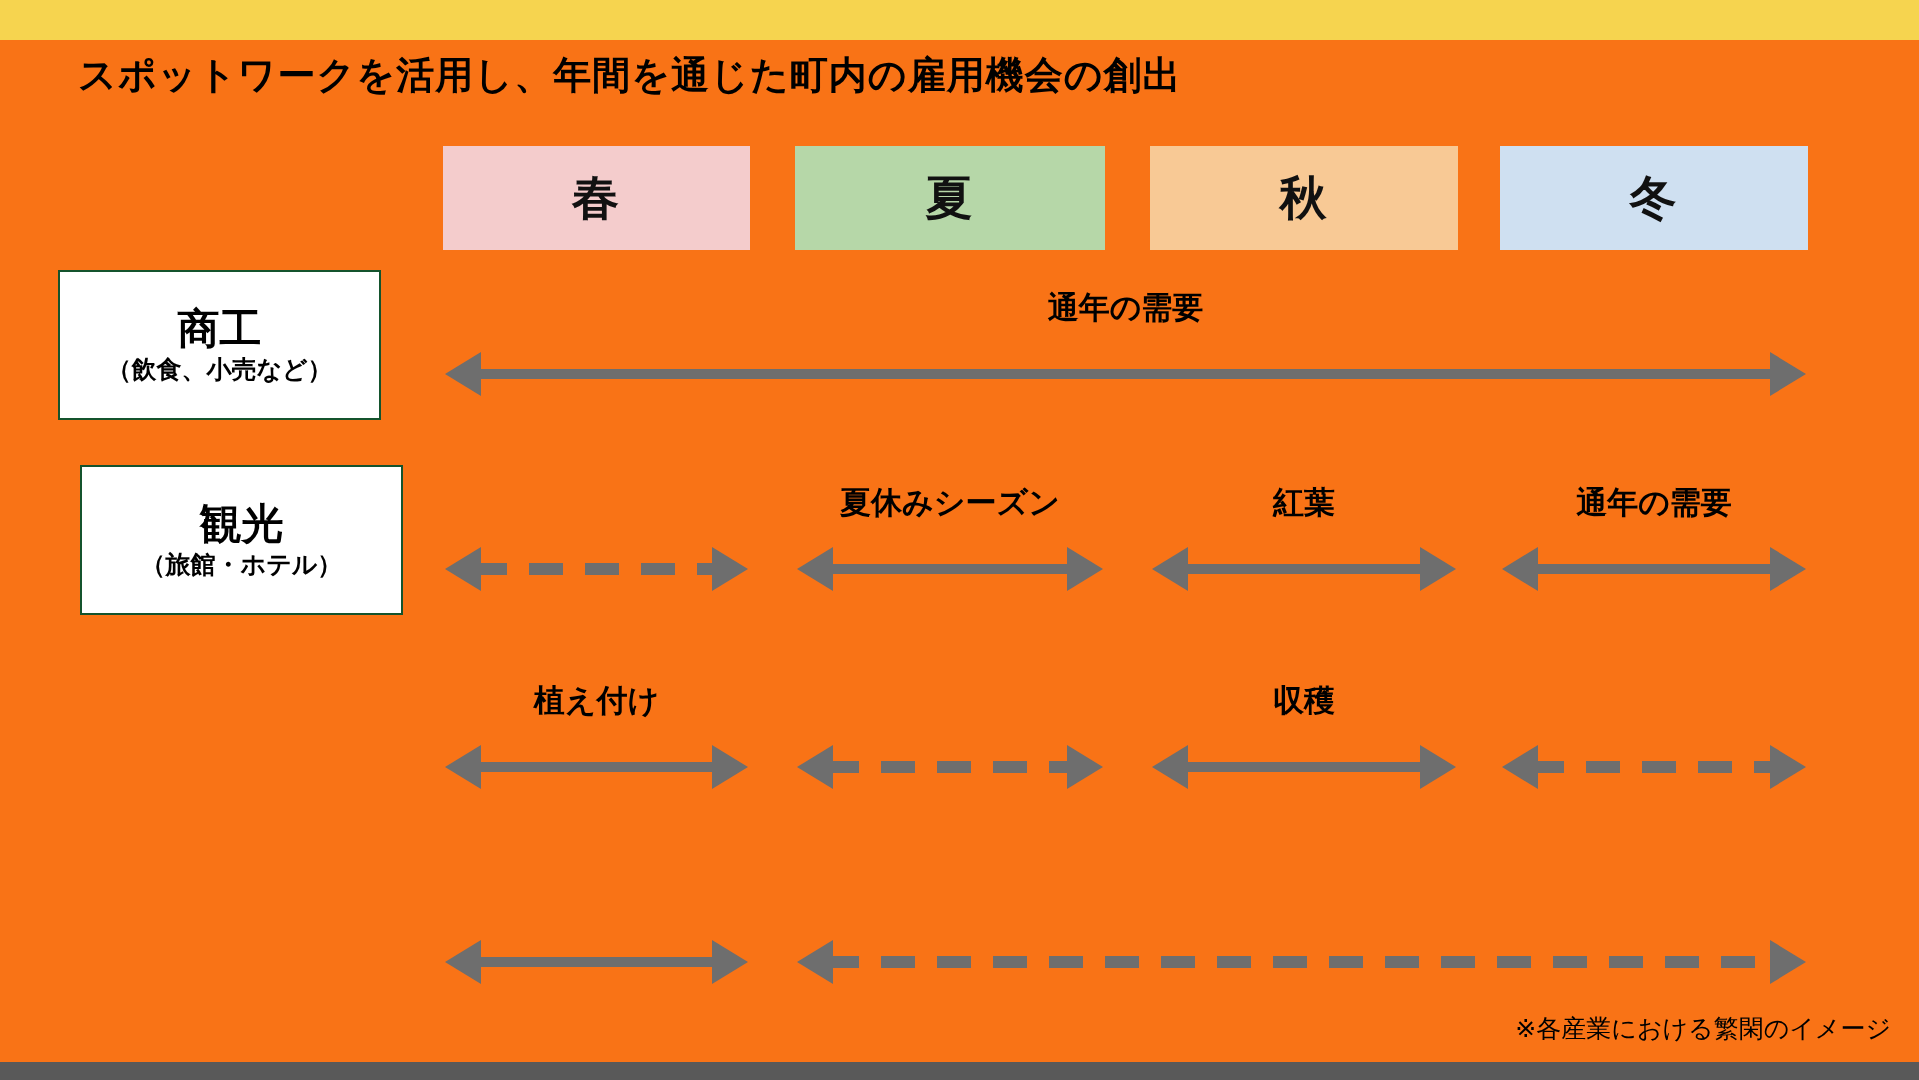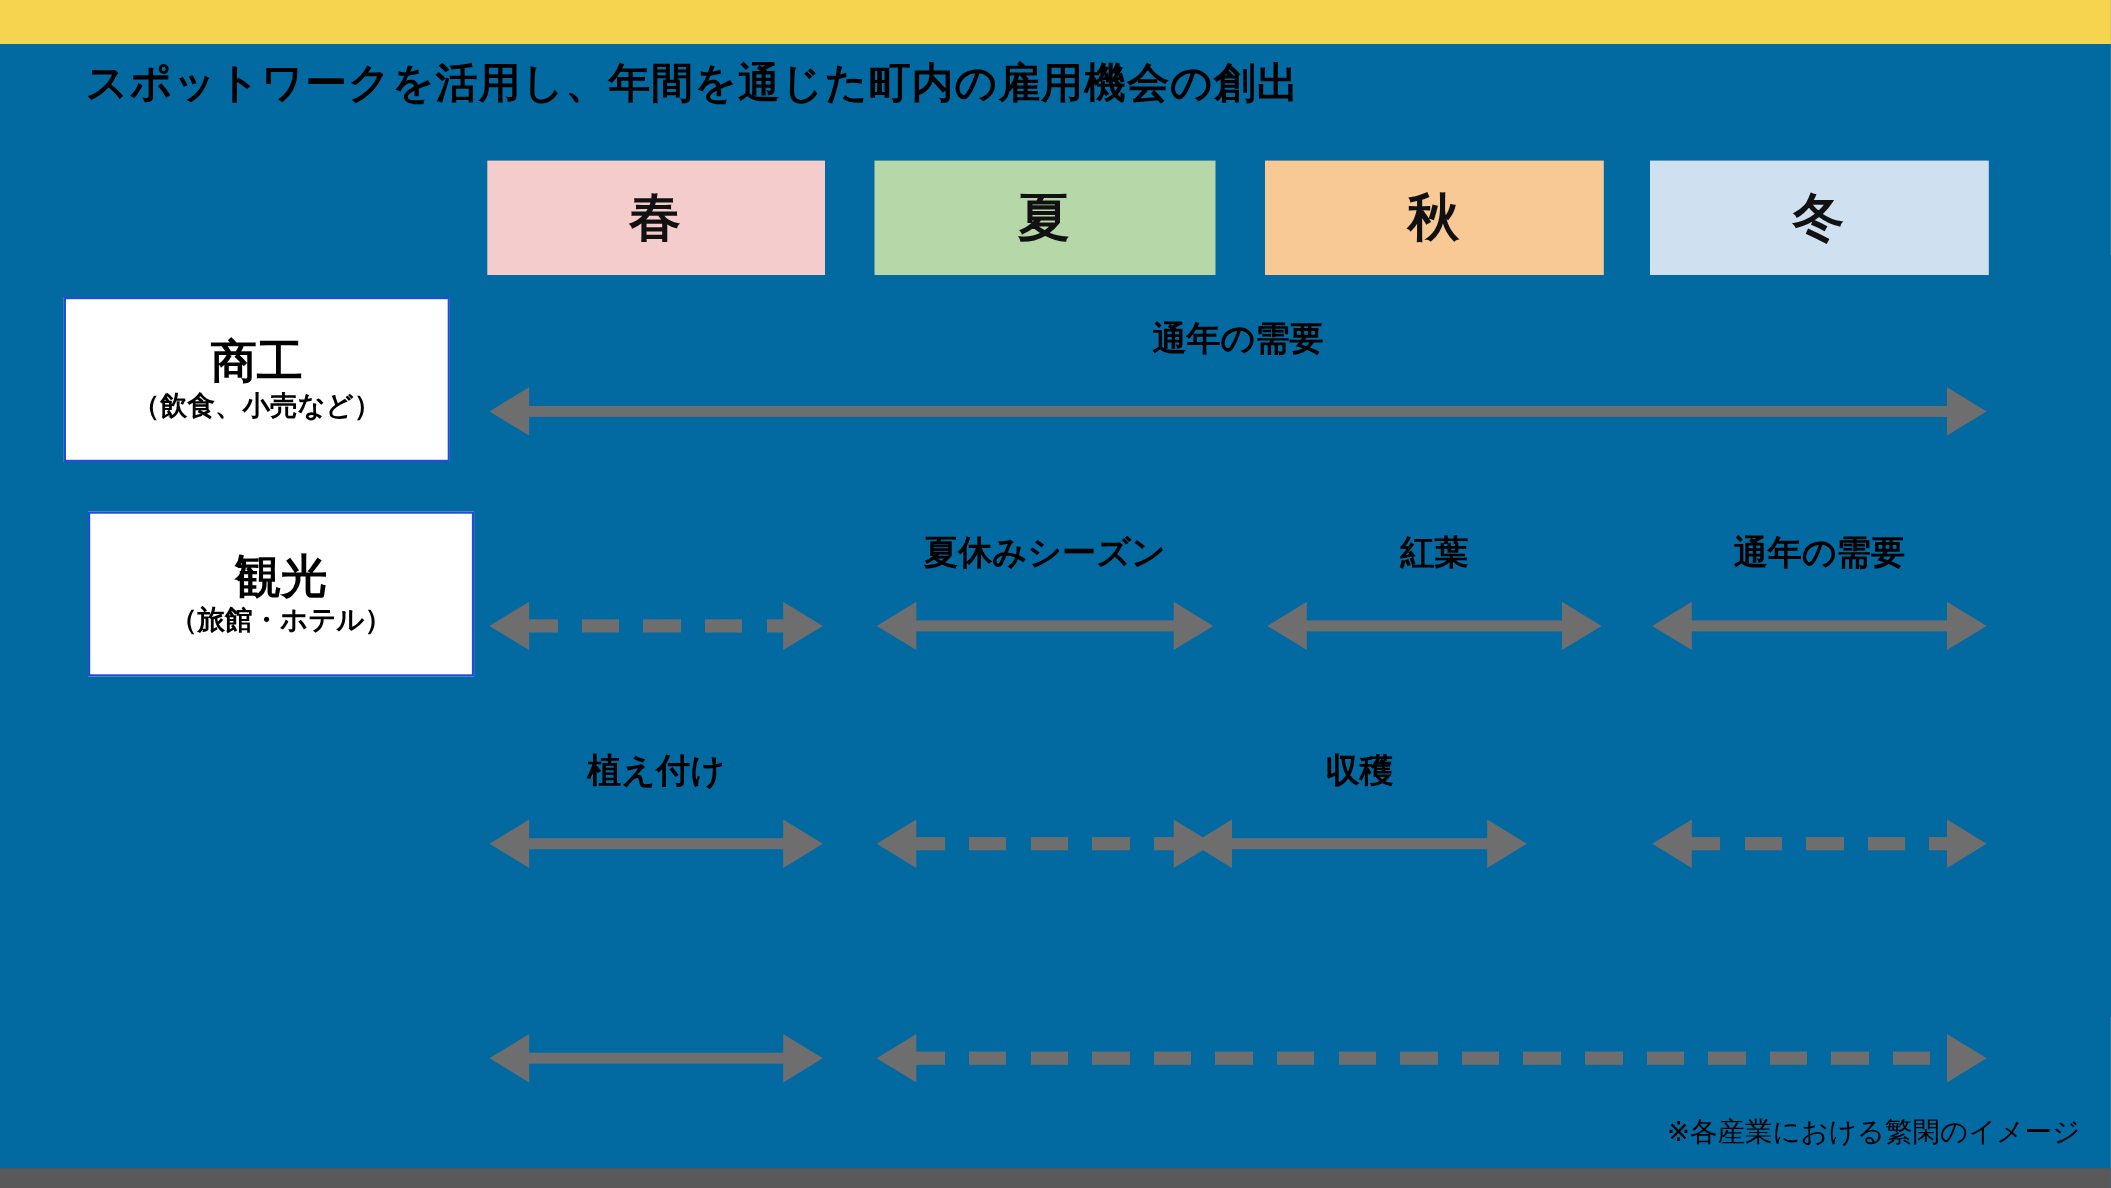--- a/index.html
+++ b/index.html
@@ -1,37 +1,37 @@
 <!DOCTYPE html>
 <html style="--arrow: #6E6E6E;"><head>
 <meta charset="utf-8">
 <style>
   html,body{margin:0;padding:0;background:#fff;}
   body{
     width:1919px;height:1080px;
     font-family:"Liberation Sans","DejaVu Sans",sans-serif;
     color:#000;
   }
-  .slide{position:relative;width:1919px;height:1080px;background:#0369a1;overflow:hidden;}
+  .slide{position:relative;width:1919px;height:1080px;background:#f97316;overflow:hidden;}
   .top-bar{position:absolute;top:0;left:0;width:100%;height:40px;}
   .bottom-bar{position:absolute;bottom:0;left:0;width:100%;height:18px;}
   .title{
     position:absolute;left:78px;top:50px;margin:0;
     font-size:38px;font-weight:800;letter-spacing:1px;white-space:nowrap;
   }
   #seasonHeader{position:absolute;top:146px;left:0;width:100%;height:104px;}
   .season-box{
     position:absolute;top:0;height:104px;
     display:flex;align-items:center;justify-content:center;
     font-size:47px;font-weight:800;color:#111;letter-spacing:2px;
   }
   #rowsContainer{position:absolute;top:0;left:0;width:100%;height:100%;}
   .industry-box{
-    position:absolute;left:58px;width:351px;height:150px;
-    background:#fff;border:2px solid #1d4ed8;box-sizing:border-box;
+    position:absolute;left:58px;width:323px;height:150px;
+    background:#fff;border:2px solid #14532d;box-sizing:border-box;
     display:flex;flex-direction:column;align-items:center;justify-content:center;gap:5px;
     text-align:center;
   }
   .industry-name{font-size:42px;font-weight:800;line-height:1.05;}
   .industry-note{font-size:25px;font-weight:700;line-height:1.1;}
   .span-cell{position:absolute;height:150px;}
   .span-label{
     position:absolute;left:0;right:0;top:12px;height:52px;line-height:52px;
     text-align:center;font-size:31px;font-weight:800;white-space:nowrap;
   }
@@ -124,21 +124,21 @@
           <div class="head-r"></div>
         </div>
       </div>
       <div class="span-cell" style="left: 795px; width: 310px; top: 663px;">
         <div class="arrow dashed">
           <div class="head-l"></div>
           <div class="shaft"></div>
           <div class="head-r"></div>
         </div>
       </div>
-      <div class="span-cell" style="left: 1082px; width: 308px; top: 663px;">
+      <div class="span-cell" style="left: 1150px; width: 308px; top: 663px;">
         <div class="span-label">収穫</div>
         <div class="arrow solid">
           <div class="head-l"></div>
           <div class="shaft"></div>
           <div class="head-r"></div>
         </div>
       </div>
       <div class="span-cell" style="left: 1500px; width: 308px; top: 663px;">
         <div class="arrow dashed">
           <div class="head-l"></div>

